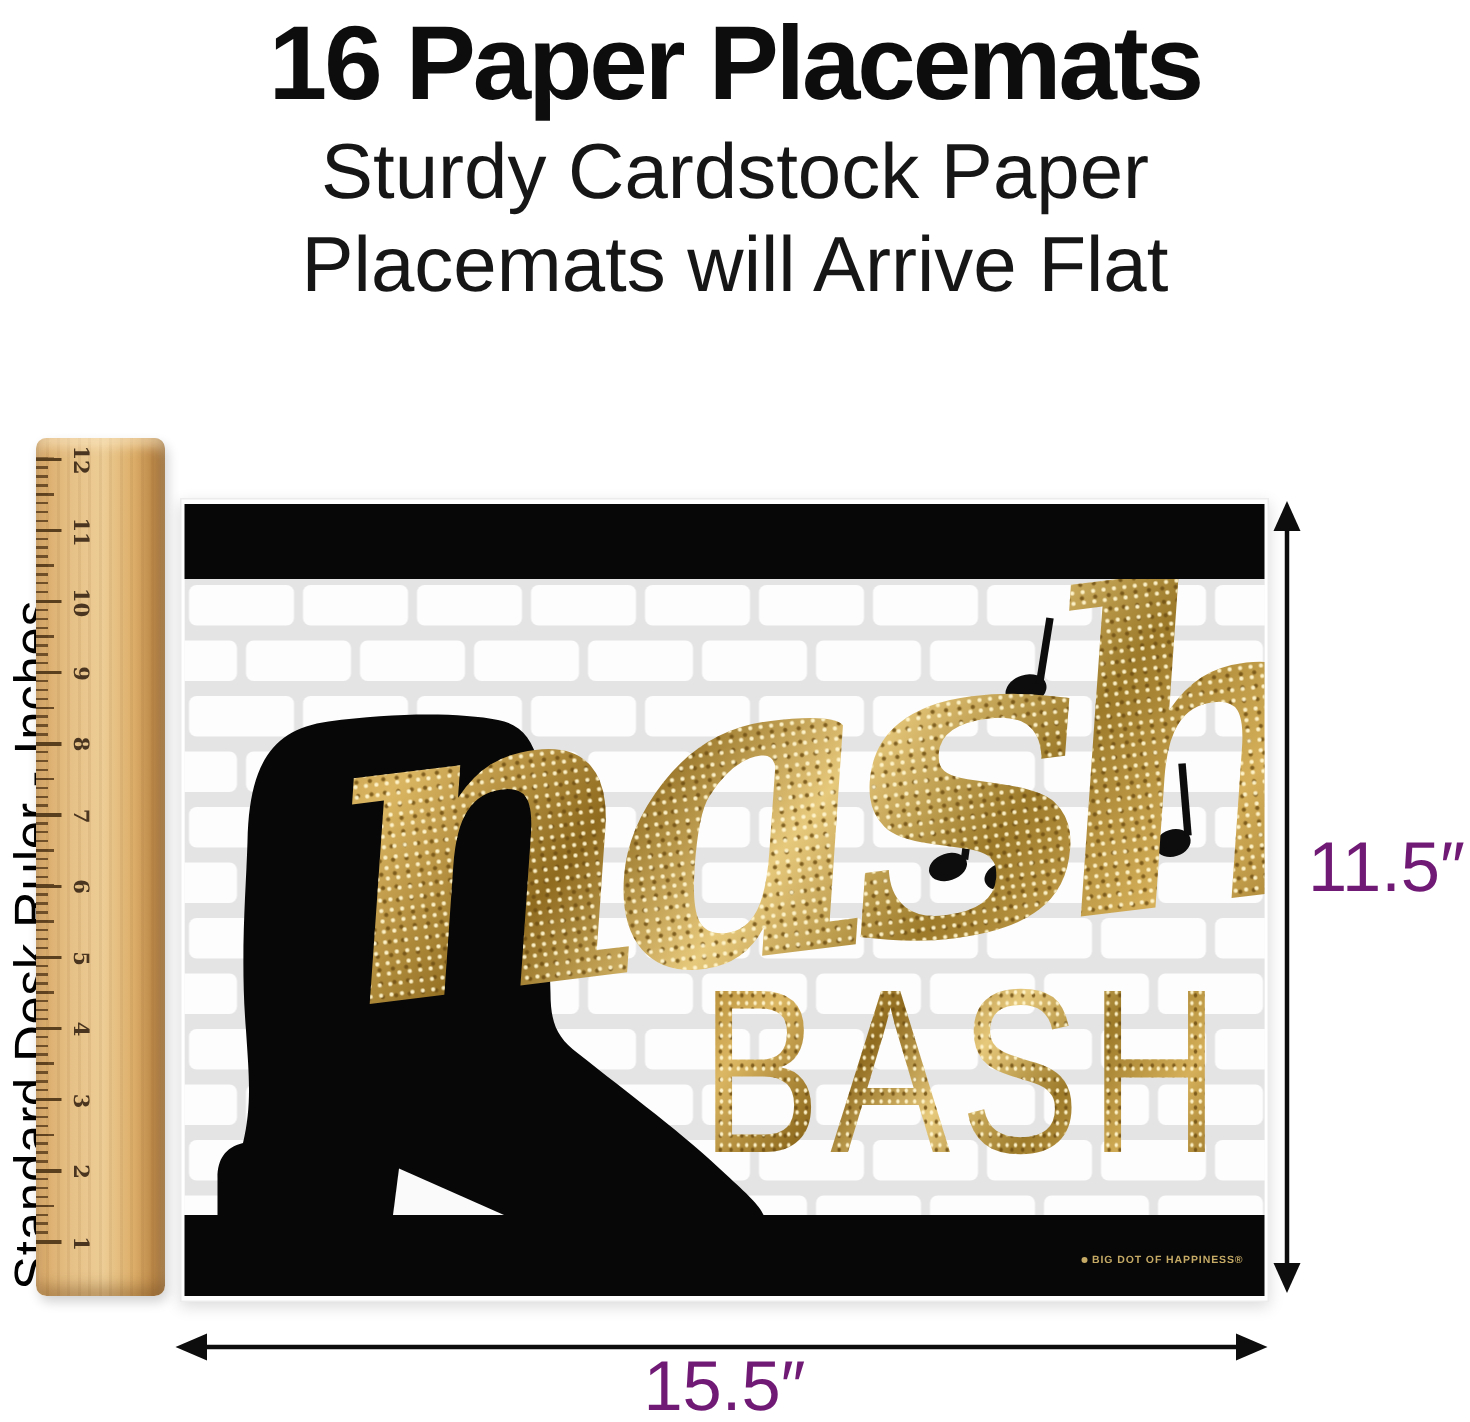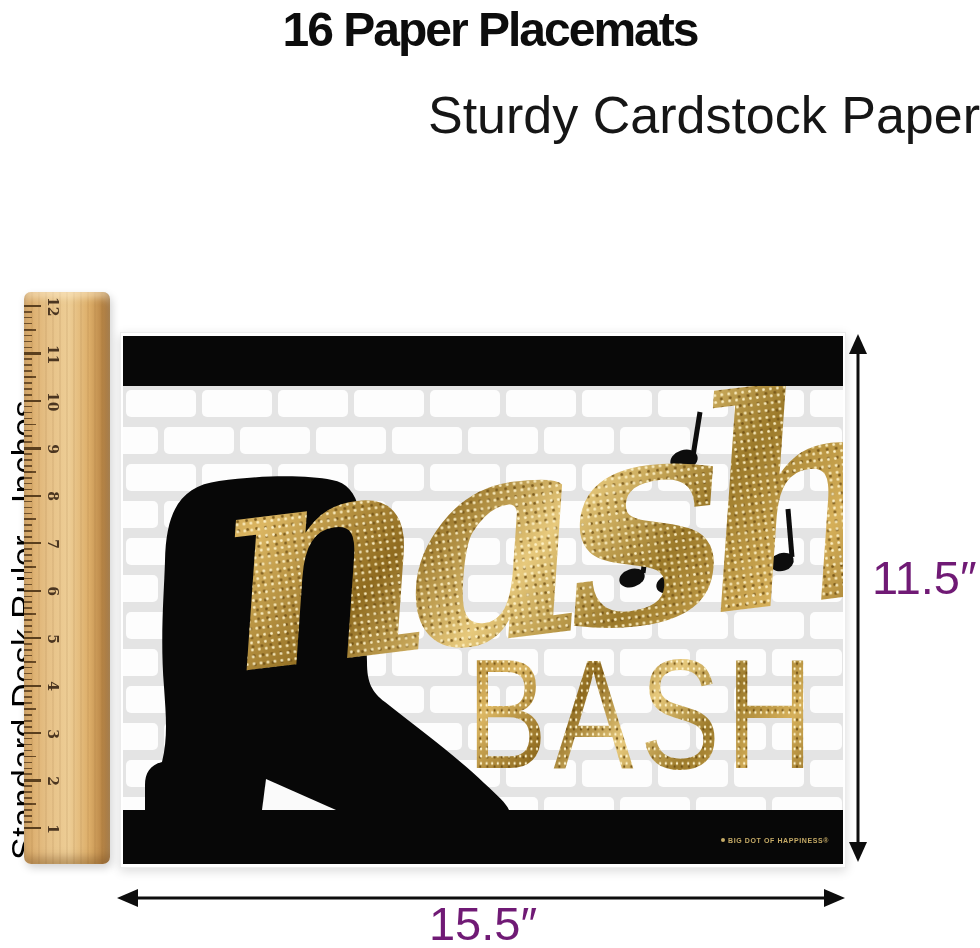--- a/index.html
+++ b/index.html
@@ -3,24 +3,24 @@
 <meta charset="utf-8">
 <style>
   html,body{margin:0;padding:0;background:#fff;}
   #stage{
     position:relative;width:980px;height:948px;background:#ffffff;
     overflow:hidden;font-family:"Liberation Sans",sans-serif;color:#111;
   }
   
   .title{
     position:absolute;top:2px;left:0;width:100%;text-align:center;
-    font-size:48px;font-weight:bold;letter-spacing:-2px;color:#0d0d0d;white-space:nowrap;
+    font-size:70px;font-weight:bold;letter-spacing:-2px;color:#0d0d0d;white-space:nowrap;
   }
   .subtitle{
-    position:absolute;top:84px;left:0;width:100%;text-align:right;
+    position:absolute;top:84px;left:0;width:100%;text-align:center;
     font-size:52px;font-weight:400;line-height:62px;color:#161616;
   }
   
   .ruler-label{
     position:absolute;left:0;top:318px;width:46px;height:624px;
     writing-mode:vertical-rl;transform:rotate(180deg);
     display:flex;align-items:center;justify-content:center;
     font-size:34px;letter-spacing:.5px;color:#000;
   }
   .ruler-wood{
@@ -89,20 +89,21 @@
   .arrow-svg{position:absolute;}
 </style>
 </head>
 <body>
 
 <div id="stage">
 
   <div class="title">16 Paper Placemats</div>
   <div class="subtitle">
     <div>Sturdy Cardstock Paper</div>
+    <div>Placemats will Arrive Flat</div>
   </div>
 
   <div class="ruler-label">Standard Desk Ruler - Inches</div>
   <div class="ruler-wood">
     <div class="ticks ticks-minor"></div>
     <div class="ticks ticks-half"></div>
     <div class="ticks ticks-inch"></div>
     <span class="ruler-num" style="top:6px">12</span>
     <span class="ruler-num" style="top:54px">11</span>
     <span class="ruler-num" style="top:101px">10</span>

